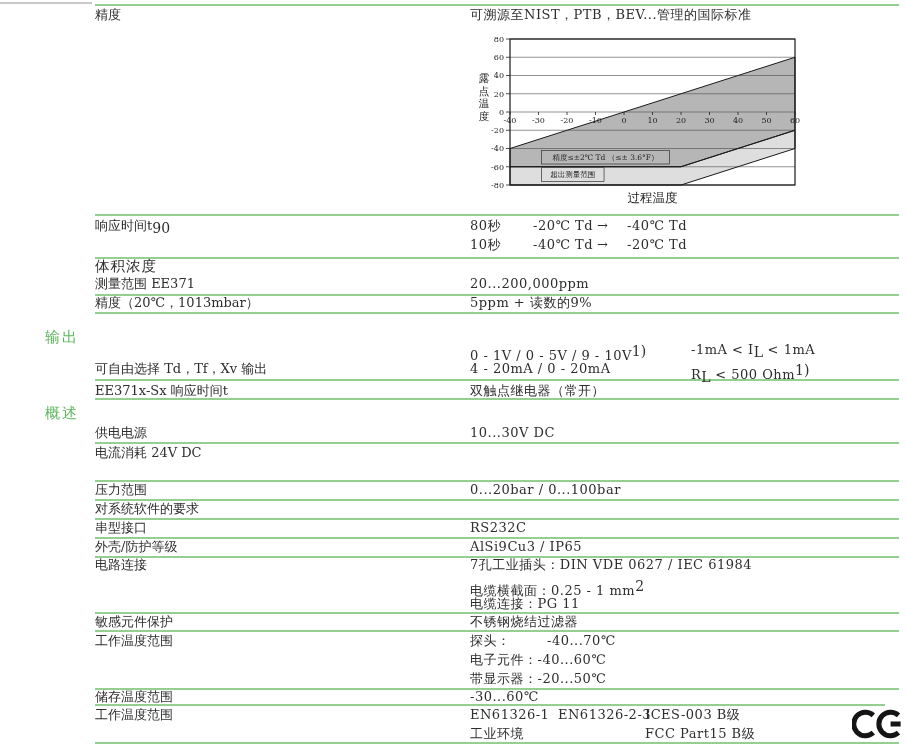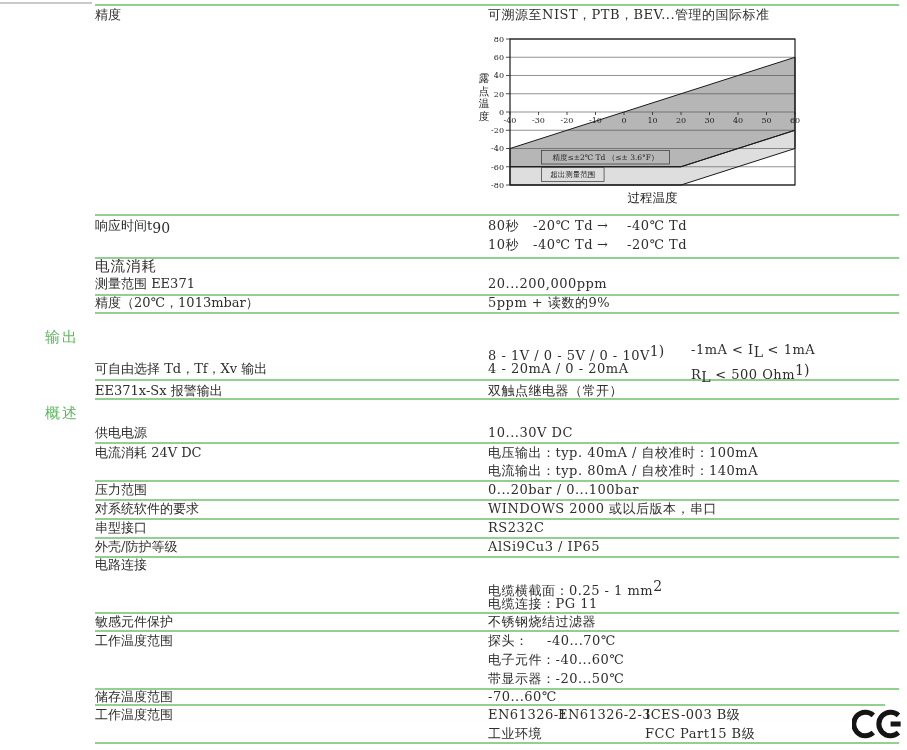--- a/index.html
+++ b/index.html
@@ -1,20 +1,20 @@
 <!DOCTYPE html>
 <html><head>
 <meta charset="utf-8">
 <style>
   html,body{margin:0;padding:0;background:#fff;}
   #page{position:relative;width:907px;height:750px;background:#fff;overflow:hidden;
         font-family:"DejaVu Serif","Liberation Serif",serif;color:#2e2e2e;}
   .t{position:absolute;font-size:13px;white-space:nowrap;line-height:1.15;}
   .lab{left:95px;}
-  .val{left:488px;letter-spacing:.5px;}
+  .val{left:470px;letter-spacing:.5px;}
   .val2{left:643px;letter-spacing:.5px;padding-left:48px;}
   .c2{left:533px;letter-spacing:.5px;}
   .c3{left:597px;}
   .c4{left:627px;letter-spacing:.5px;}
   .c5{left:547px;letter-spacing:.5px;}
   .c6{left:558px;letter-spacing:.5px;}
   .c7{left:645px;letter-spacing:.5px;}
   .subhead{font-size:14.5px;letter-spacing:1px;}
   .sec{position:absolute;left:45px;font-size:15px;color:#5db75d;letter-spacing:2px;white-space:nowrap;}
   .rule{position:absolute;left:95px;width:804px;height:2px;background:#92d092;}
@@ -125,70 +125,68 @@
   <div class="t lab" style="top:219px"><span>响应时间t</span><sub>90</sub></div>
   <div class="t val" style="top:219px">80秒</div>
   <div class="t c2" style="top:219px">-20℃ Td</div>
   <div class="t c3" style="top:219px">→</div>
   <div class="t c4" style="top:219px">-40℃ Td</div>
   <div class="t val" style="top:238px">10秒</div>
   <div class="t c2" style="top:238px">-40℃ Td</div>
   <div class="t c3" style="top:238px">→</div>
   <div class="t c4" style="top:238px">-20℃ Td</div>
 
-  <div class="t lab subhead" style="top:258px">电流消耗</div>
+  <div class="t lab subhead" style="top:258px">体积浓度</div>
   <div class="t lab" style="top:277px">测量范围  EE371</div>
   <div class="t val" style="top:277px">20...200,000ppm</div>
   <div class="t lab" style="top:296px">精度（20℃，1013mbar）</div>
   <div class="t val" style="top:296px">5ppm + 读数的9%</div>
 
   <div class="sec" style="top:328px">输出</div>
-  <div class="t val" style="top:343px"><span>8 - 1V / 0 - 5V / 0 - 10V</span><sup>1)</sup></div>
+  <div class="t val" style="top:343px"><span>0 - 1V / 0 - 5V / 9 - 10V</span><sup>1)</sup></div>
   <div class="t val2" style="top:343px"><span>-1mA &lt; I</span><sub>L</sub><span> &lt; 1mA</span></div>
   <div class="t lab" style="top:362px">可自由选择 Td，Tf，Xv 输出</div>
   <div class="t val" style="top:362px">4 - 20mA / 0 - 20mA</div>
   <div class="t val2" style="top:362px"><span>R</span><sub>L</sub><span> &lt; 500 Ohm</span><sup>1)</sup></div>
-  <div class="t lab" style="top:384px">EE371x-Sx 报警输出</div>
+  <div class="t lab" style="top:384px">EE371x-Sx 响应时间t</div>
   <div class="t val" style="top:384px">双触点继电器（常开）</div>
 
   <div class="sec" style="top:404px">概述</div>
   <div class="t lab" style="top:426px">供电电源</div>
   <div class="t val" style="top:426px">10...30V DC</div>
 
   <div class="t lab" style="top:446px">电流消耗 24V DC</div>
-  <div class="t val" style="top:446px">电压输出：typ. 40mA /  自校准时：100mA</div>
-  <div class="t val" style="top:464px">电流输出：typ. 80mA /  自校准时：140mA</div>
 
   <div class="t lab" style="top:483px">压力范围</div>
   <div class="t val" style="top:483px">0...20bar / 0...100bar</div>
 
   <div class="t lab" style="top:502px">对系统软件的要求</div>
-  <div class="t val" style="top:502px">WINDOWS 2000  或以后版本，串口</div>
 
   <div class="t lab" style="top:521px">串型接口</div>
   <div class="t val" style="top:521px">RS232C</div>
 
   <div class="t lab" style="top:540px">外壳/防护等级</div>
   <div class="t val" style="top:540px">AlSi9Cu3 / IP65</div>
 
   <div class="t lab" style="top:558px">电路连接</div>
+  <div class="t val" style="top:558px">7孔工业插头：DIN VDE 0627 / IEC 61984</div>
   <div class="t val" style="top:578px"><span>电缆横截面：0.25 - 1 mm</span><sup>2</sup></div>
   <div class="t val" style="top:597px">电缆连接：PG 11</div>
 
   <div class="t lab" style="top:615px">敏感元件保护</div>
   <div class="t val" style="top:615px">不锈钢烧结过滤器</div>
 
   <div class="t lab" style="top:634px">工作温度范围</div>
   <div class="t val" style="top:634px">探头：</div>
   <div class="t c5" style="top:634px">-40...70℃</div>
   <div class="t val" style="top:653px">电子元件：-40...60℃</div>
   <div class="t val" style="top:672px">带显示器：-20...50℃</div>
 
   <div class="t lab" style="top:690px">储存温度范围</div>
-  <div class="t val" style="top:690px">-70...60℃</div>
+  <div class="t val" style="top:690px">-30...60℃</div>
 
   <div class="t lab" style="top:708px">工作温度范围</div>
   <div class="t val" style="top:708px">EN61326-1</div>
   <div class="t c6" style="top:708px">EN61326-2-3</div>
   <div class="t c7" style="top:708px">ICES-003  B级</div>
   <div class="t val" style="top:727px">工业环境</div>
   <div class="t c7" style="top:727px">FCC Part15 B级</div>
 
   <svg id="ce-svg" viewBox="0 0 62 40" width="52" height="34">
     <path d="M 25.4 9.6 A 14 14 0 1 0 25.4 30.4" fill="none" stroke="#141414" stroke-width="6"></path>

